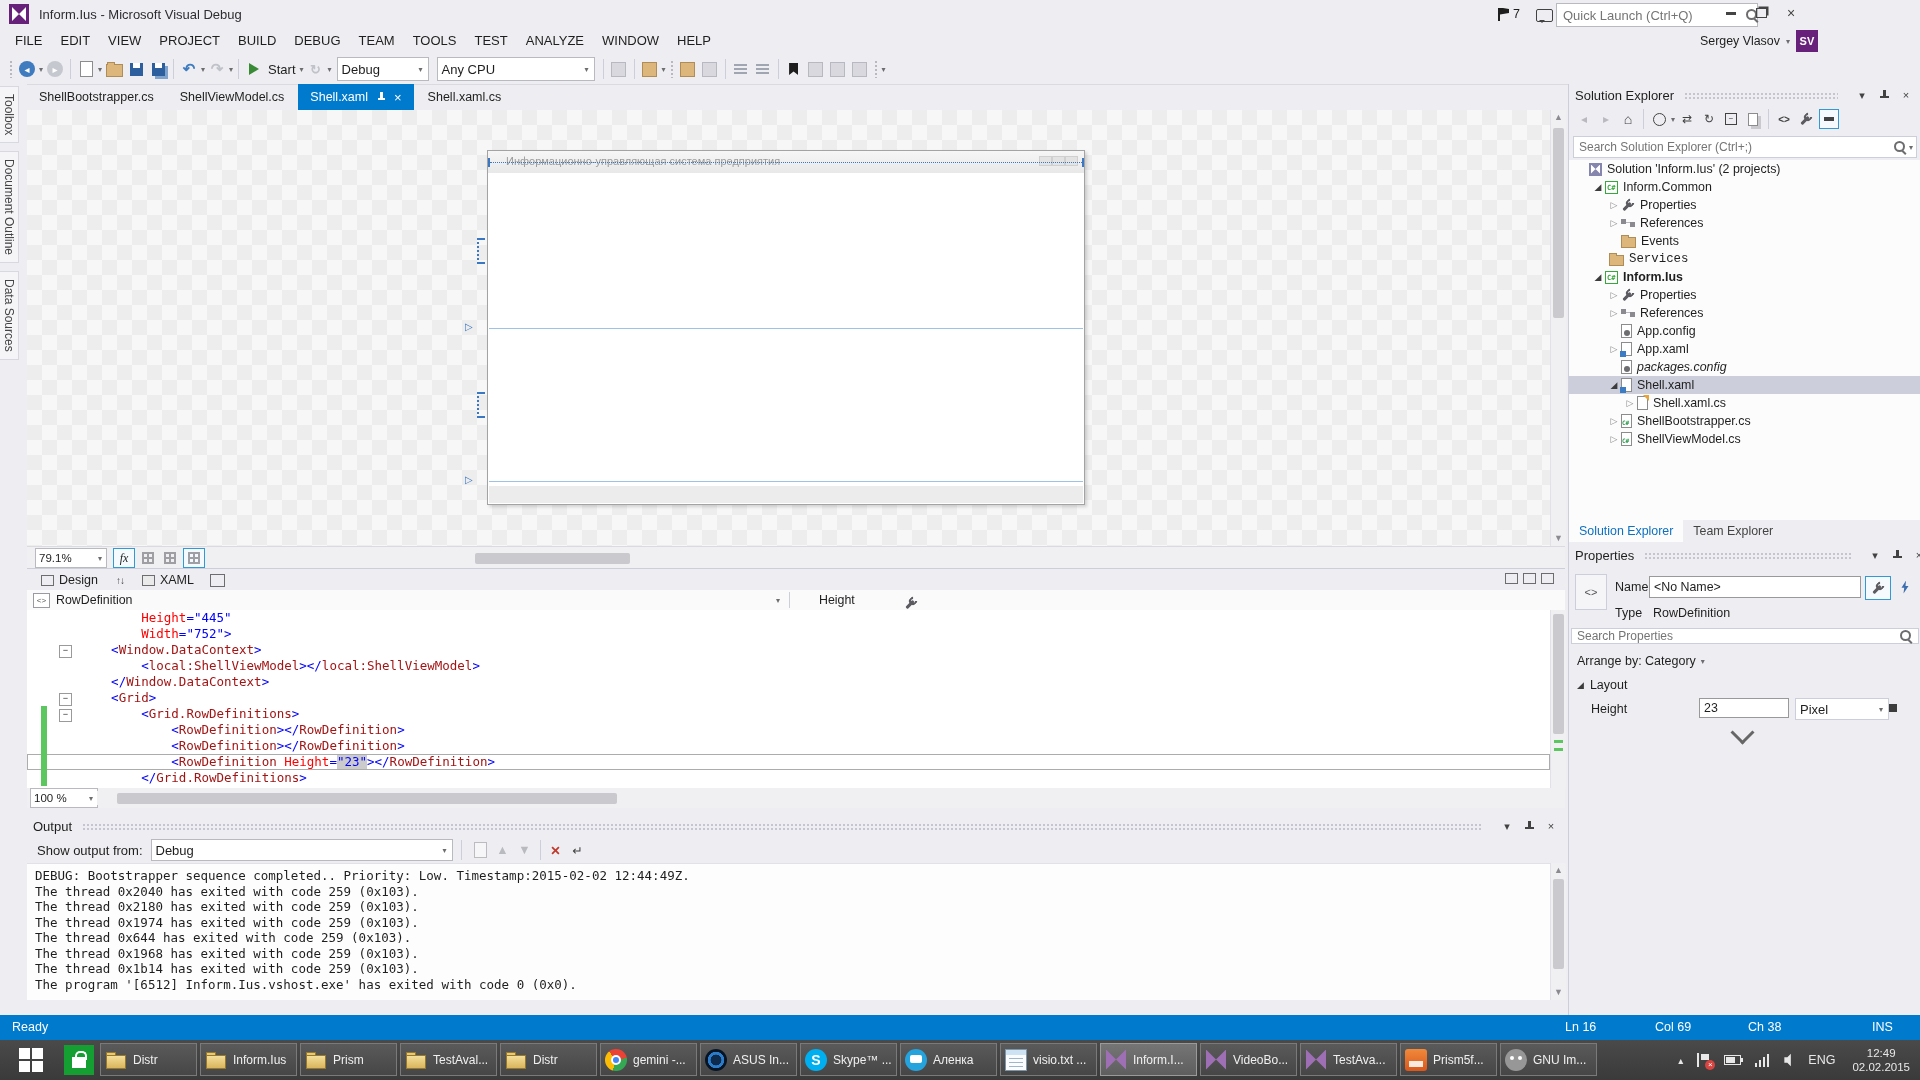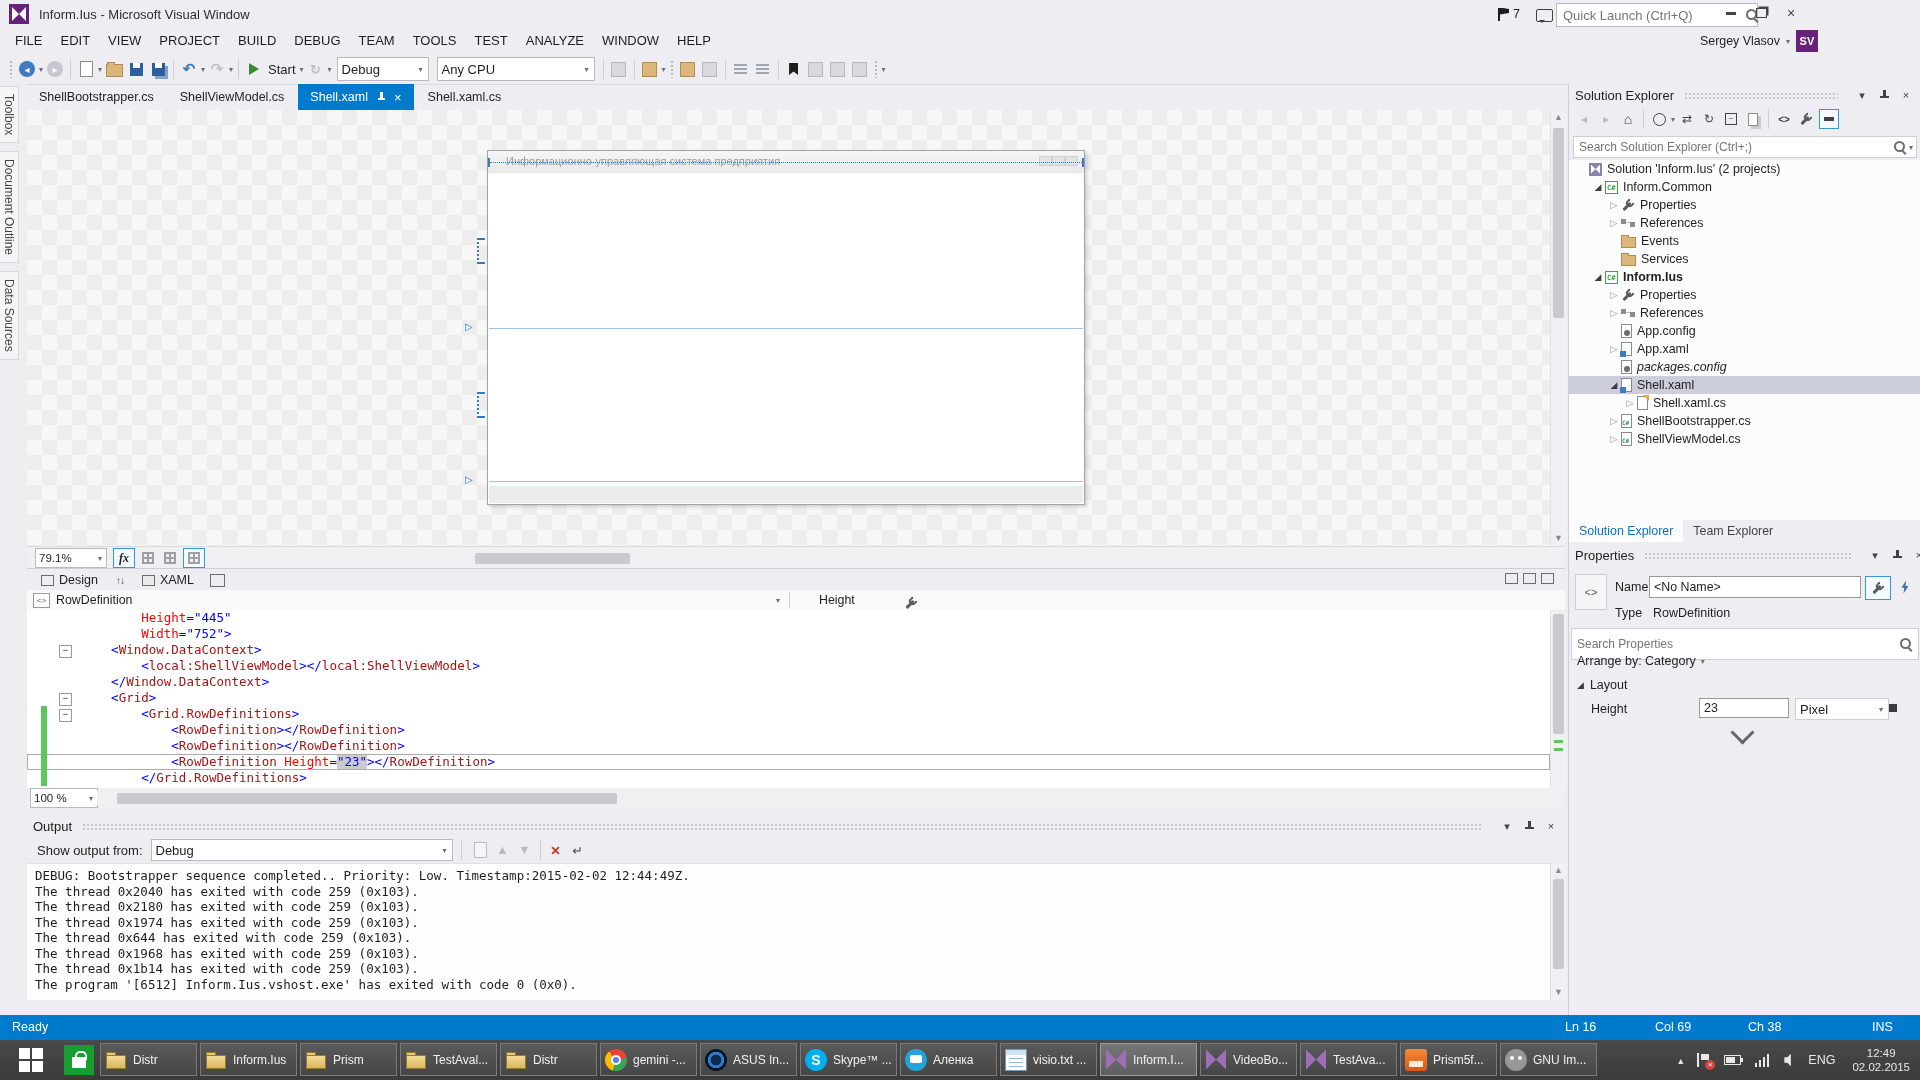--- a/index.html
+++ b/index.html
@@ -93,21 +93,21 @@
   .row-arrow{position:absolute;color:#3A78C3;font-size:10px;line-height:10px;}
   .vscroll{background:#F0F0F3;border-left:1px solid #E2E2E6;}
   .vscroll .sb-arrow{width:15px;height:15px;color:#8A8A90;font-size:9px;text-align:center;line-height:15px;}
   .sb-thumb-v{position:absolute;left:2px;width:11px;background:#C9C9CE;border-radius:2px;}
   .hscroll{background:#F0F0F3;position:relative;}
   .sb-thumb-h{position:absolute;top:2px;height:11px;background:#C9C9CE;border-radius:2px;}
 
   
   #zoombar{left:27px;top:546px;width:1538px;height:22px;background:#F0F0F3;border-top:1px solid #DADBE0;}
   .zcombo{height:18px;border:1px solid #B9B9C0;background:#fff;display:flex;align-items:center;padding:0 3px;font-size:11.5px;}
-  .zbtn{height:18px;min-width:20px;border:1px solid #3399D4;background:#F4FAFE;display:flex;align-items:center;justify-content:center;margin:0 2px;font-weight:bold;}
+  .zbtn{height:18px;min-width:20px;border:1px solid #3399D4;background:#F4FAFE;display:flex;align-items:center;justify-content:center;margin:0 2px;}
   .zic{width:12px;height:12px;background:repeating-linear-gradient(90deg,#8A8A90 0 2px,transparent 2px 5px),repeating-linear-gradient(#8A8A90 0 2px,transparent 2px 5px);opacity:.8;margin:0 5px;}
   #splitbar{left:27px;top:568px;width:1538px;height:22px;background:#EEEEF2;border-top:1px solid #CCCEDB;}
   .split-tab{display:flex;align-items:center;font-size:12.5px;color:#1E1E1E;padding:0 8px;height:22px;}
   .mini-ic{width:11px;height:9px;border:1px solid #6D6D70;margin-right:5px;}
   .swap{font-size:10px;color:#444;letter-spacing:-1px;}
   #breadcrumb{left:27px;top:590px;width:1538px;height:20px;background:#FAFAFB;border-bottom:1px solid #E2E2E6;}
   .crumb-ic{width:15px;height:13px;border:1px solid #9A9AA0;font-size:8px;color:#555;display:flex;align-items:center;justify-content:center;margin:0 6px;background:#fff;}
   .wrench{position:relative;width:14px;height:14px;flex:none;}
   .wrench::before{content:"";position:absolute;left:1px;top:7px;width:10px;height:3px;background:#5B5B61;transform:rotate(-45deg);border-radius:1px;}
   .wrench::after{content:"";position:absolute;right:1px;top:1px;width:4px;height:4px;border:2px solid #5B5B61;border-radius:50%;border-top-color:transparent;transform:rotate(45deg);}
@@ -227,21 +227,21 @@
   .tray-speaker::after{content:"";position:absolute;right:-6px;top:2px;width:5px;height:9px;border:2px solid #E8E8E8;border-left:none;border-radius:0 8px 8px 0;}
   #tray-clock{text-align:center;font-size:11.5px;line-height:14px;margin:0 10px;}
 </style>
 </head>
 <body>
 
 <div id="app">
 
   <div id="titlebar" class="abs row">
     <div class="vslogo" style="margin-left:9px"></div>
-    <span id="win-title" style="margin-left:10px">Inform.Ius - Microsoft Visual Window</span>
+    <span id="win-title" style="margin-left:10px">Inform.Ius - Microsoft Visual Debug</span>
     <div class="abs row" style="left:1498px;top:7px">
       <span class="flagicon"></span>
       <span style="margin-left:4px;font-size:12.5px">7</span>
     </div>
     <div class="abs" style="left:1536px;top:9px">
       <span class="bubbleicon" style="display:block"></span>
     </div>
     <div id="quick-launch" class="abs" style="left:1556px;top:3px">
       <input placeholder="Quick Launch (Ctrl+Q)" style="">
       <span class="mag" style="margin-right:4px"></span>
@@ -645,21 +645,21 @@
         <div class="tree-row" style="padding-left: 38px;">
           <span class="exp" style="color: rgb(138, 138, 138);">▷</span>
           <span class="ticon fi-refs"></span>
           <span class="lbl">References</span>
         </div>
         <div class="tree-row" style="padding-left: 38px;">
           <span class="exp"></span>
           <span class="ticon fi-folder"></span>
           <span class="lbl">Events</span>
         </div>
-        <div class="tree-row" style="padding-left: 38px;">
+        <div class="tree-row" style="padding-left: 26px; font-family: Liberation Mono, monospace;">
           <span class="exp"></span>
           <span class="ticon fi-folder"></span>
           <span class="lbl">Services</span>
         </div>
         <div class="tree-row" style="padding-left: 22px;">
           <span class="exp" style="color: rgb(60, 60, 60);">◢</span>
           <span class="ticon fi-csproj"></span>
           <span class="lbl bold">Inform.Ius</span>
         </div>
         <div class="tree-row" style="padding-left: 38px;">
@@ -726,21 +726,21 @@
     <span class="abs" style="left:46px;top:496px">Name</span>
     <input class="prop-input abs" style="left: 80px; top: 492px; width: 212px; height: 22px;" value="&lt;No Name&gt;">
     <div class="abs se-box" style="left:296px;top:492px;width:24px;height:22px;display:flex;align-items:center;justify-content:center">
       <span class="wrench"></span>
     </div>
     <div class="abs" style="left:324px;top:492px;width:24px;height:22px;display:flex;align-items:center;justify-content:center">
       <span class="bolt"></span>
     </div>
     <span class="abs" style="left:46px;top:522px">Type</span>
     <span class="abs" style="left:84px;top:522px">RowDefinition</span>
-    <div class="searchbox" style="left:2px;top:544px;width:348px;height:32px">
+    <div class="searchbox" style="left:2px;top:544px;width:348px;height:16px">
       <input placeholder="Search Properties" style="">
       <span class="mag" style="margin-right:4px"></span>
     </div>
     <div class="abs row" style="left:8px;top:570px">
       <span>Arrange by: Category</span>
       <span class="dd" style="margin-left:5px">▾</span>
     </div>
     <div class="abs row" style="left:8px;top:594px">
       <span style="font-size:9px;color:#3C3C3C;margin-right:6px">◢</span>
       <span>Layout</span>

